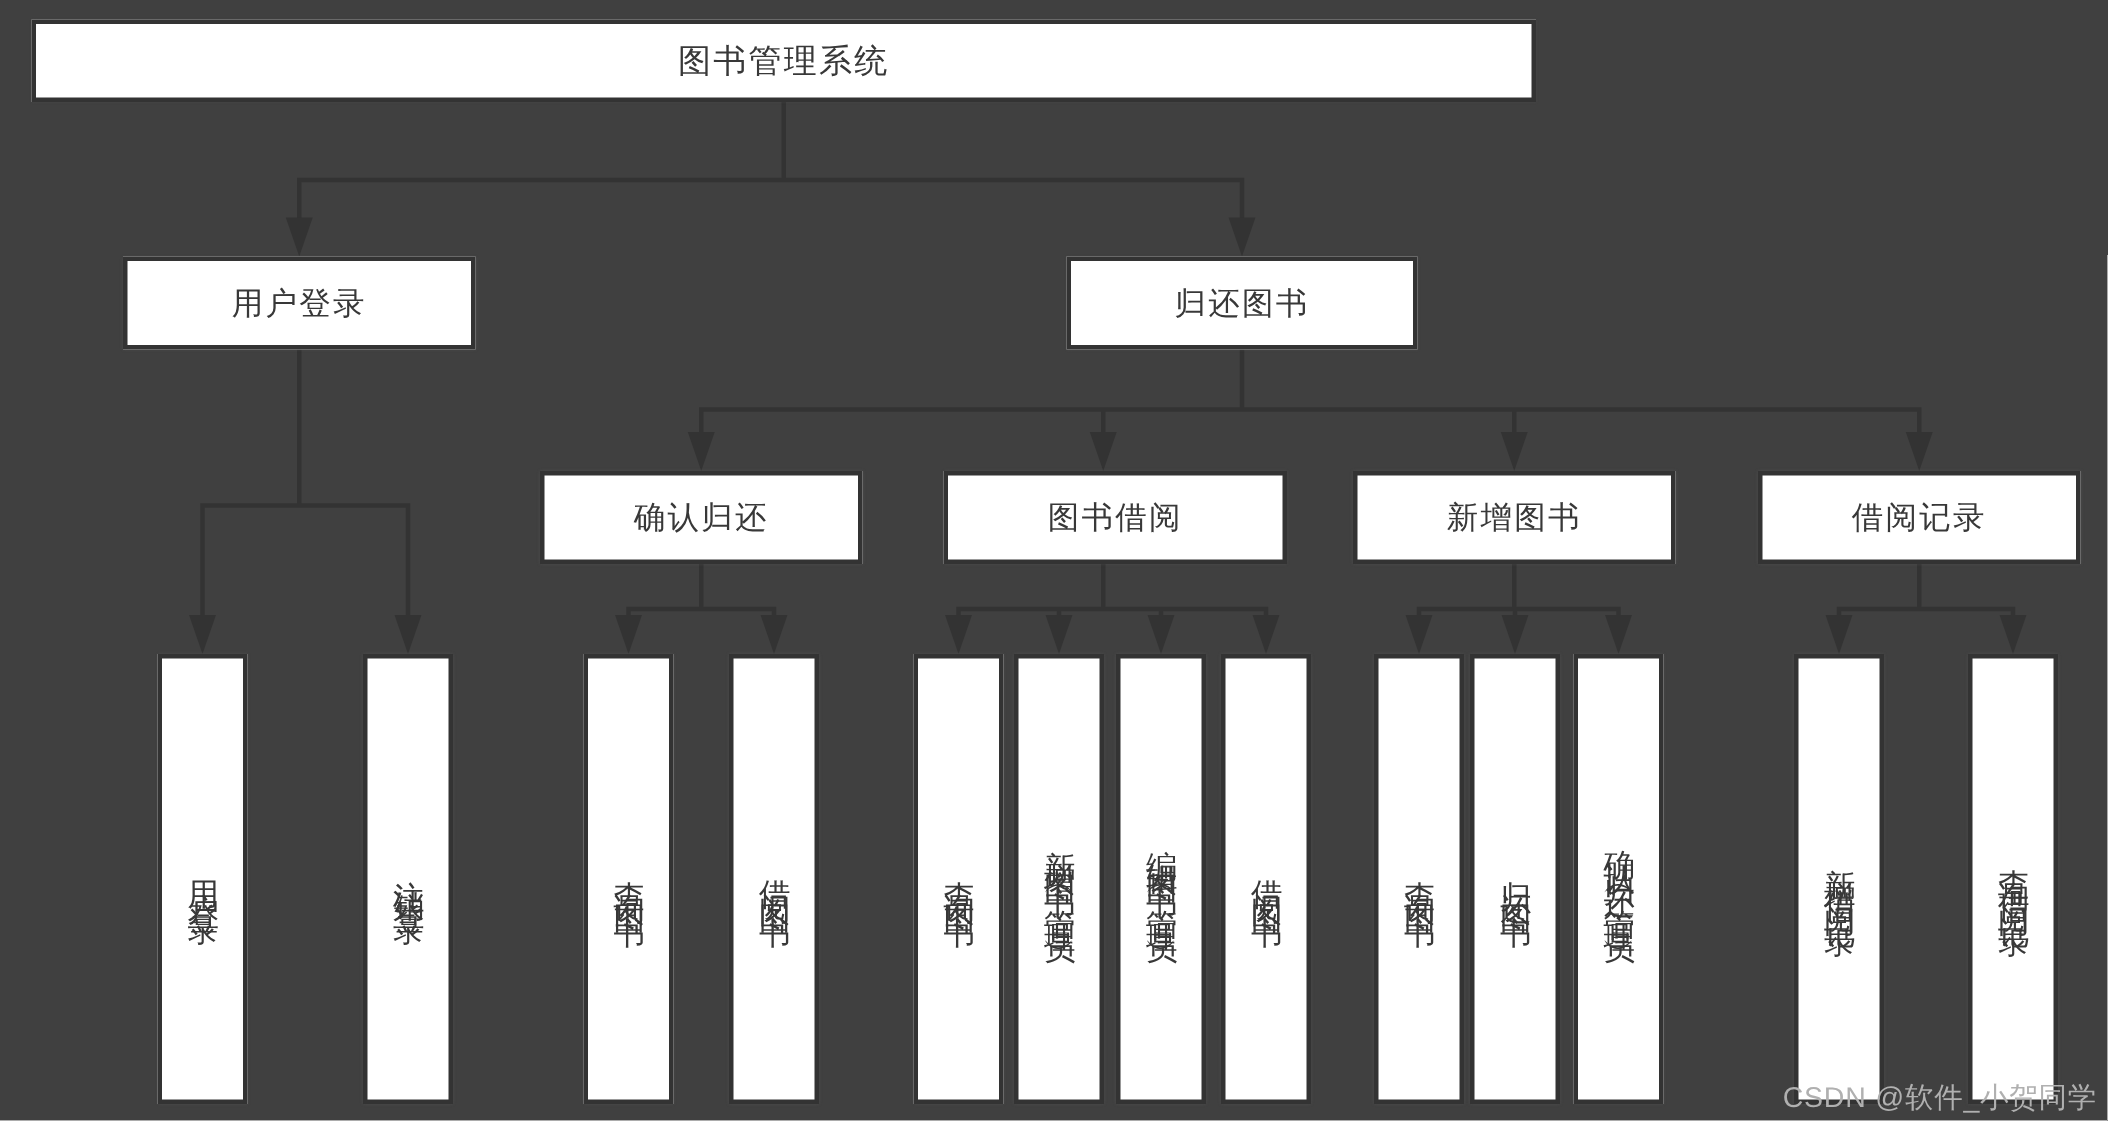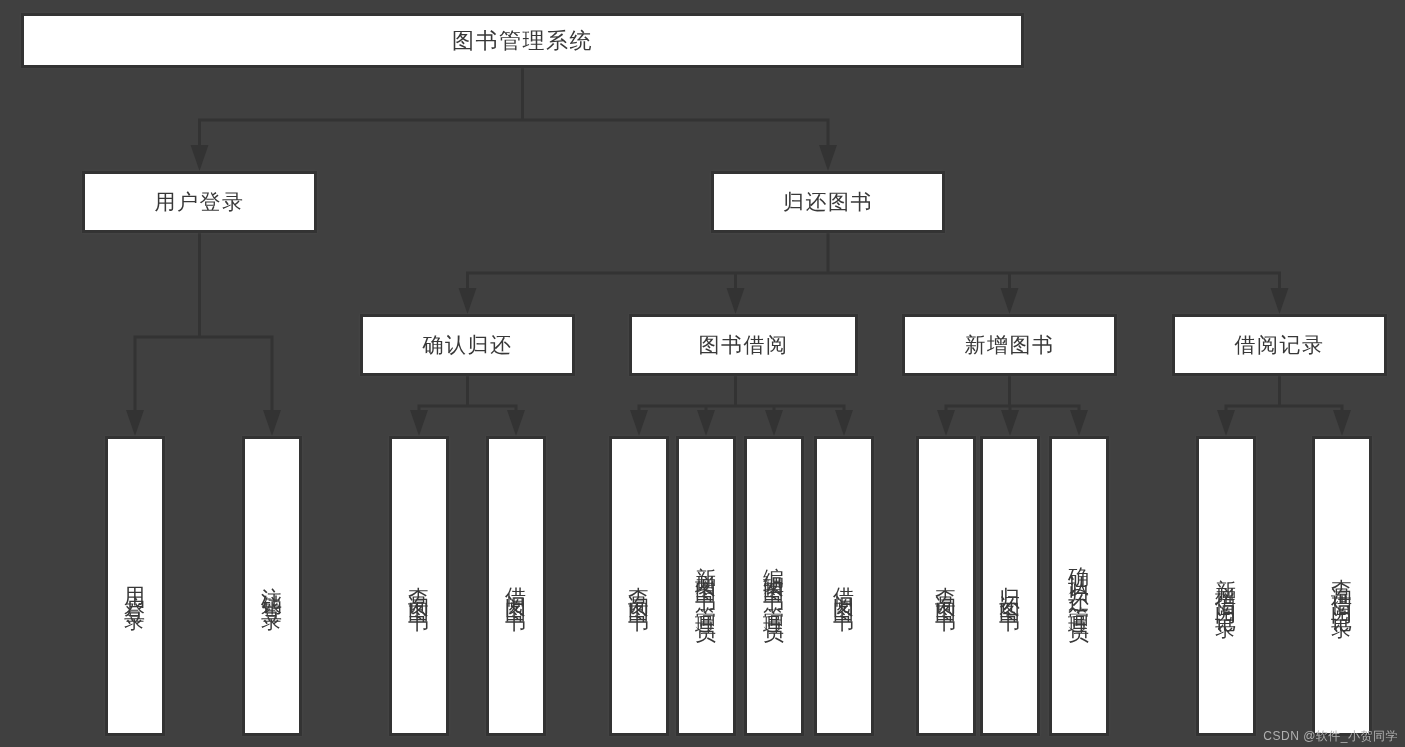--- a/index.html
+++ b/index.html
@@ -17,21 +17,21 @@
     box-shadow:0 0 2px rgba(90,90,90,0.45);
   }
   .h-label { font-size:21px; letter-spacing:1.5px; white-space:nowrap; }
   .root-box .h-label { font-size:22px; }
   .leaf .v-label {
     writing-mode:vertical-rl; text-orientation:mixed;
     font-size:21px; letter-spacing:8px; line-height:1; white-space:nowrap;
   }
   .watermark {
     position:absolute; right:7px; bottom:2px;
-    font-size:12px; color:#b0b0b0; letter-spacing:0.5px; white-space:nowrap;margin-left:19px;
+    font-size:19px; color:#b0b0b0; letter-spacing:0.5px; white-space:nowrap;margin-left:19px;
   }
 </style>
 </head>
 <body>
 
 <div class="canvas">
 
   <svg class="connectors" viewBox="0 0 1405 747" xmlns="http://www.w3.org/2000/svg">
 
     <g>

